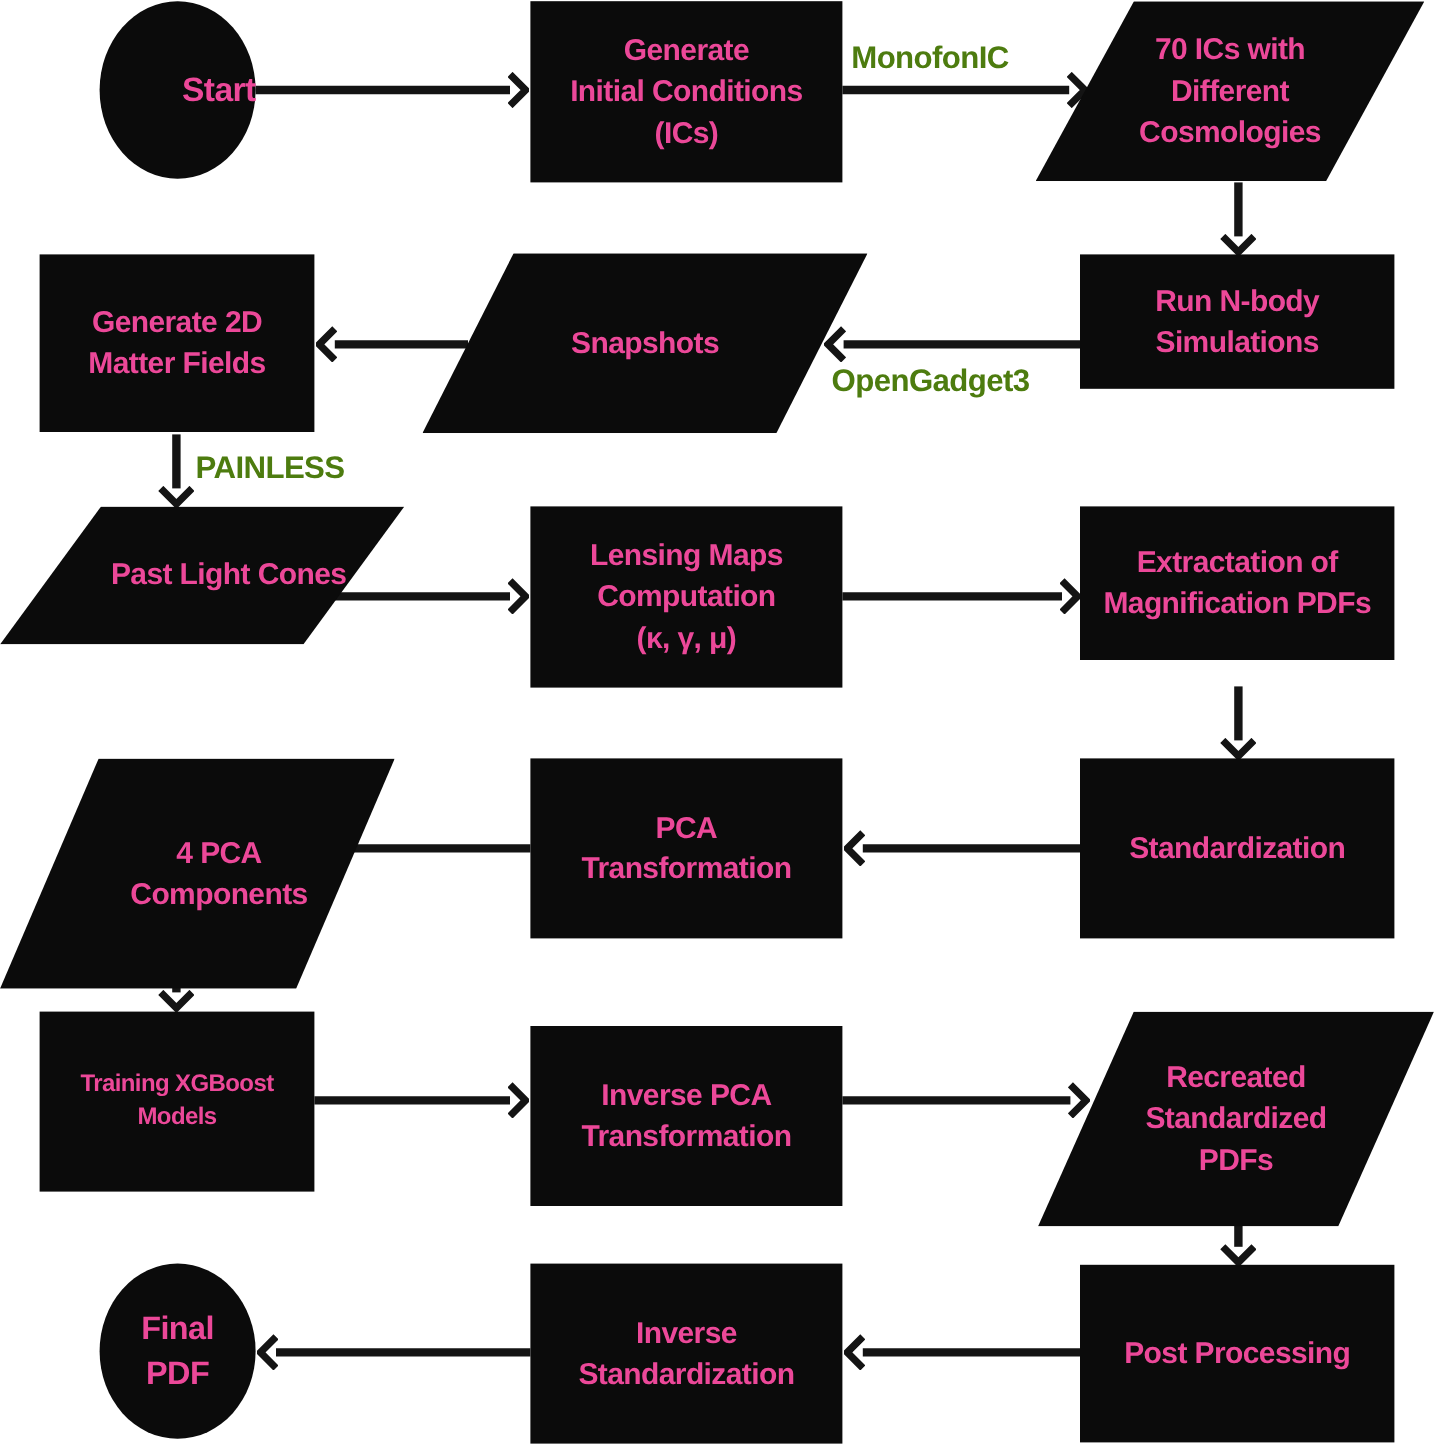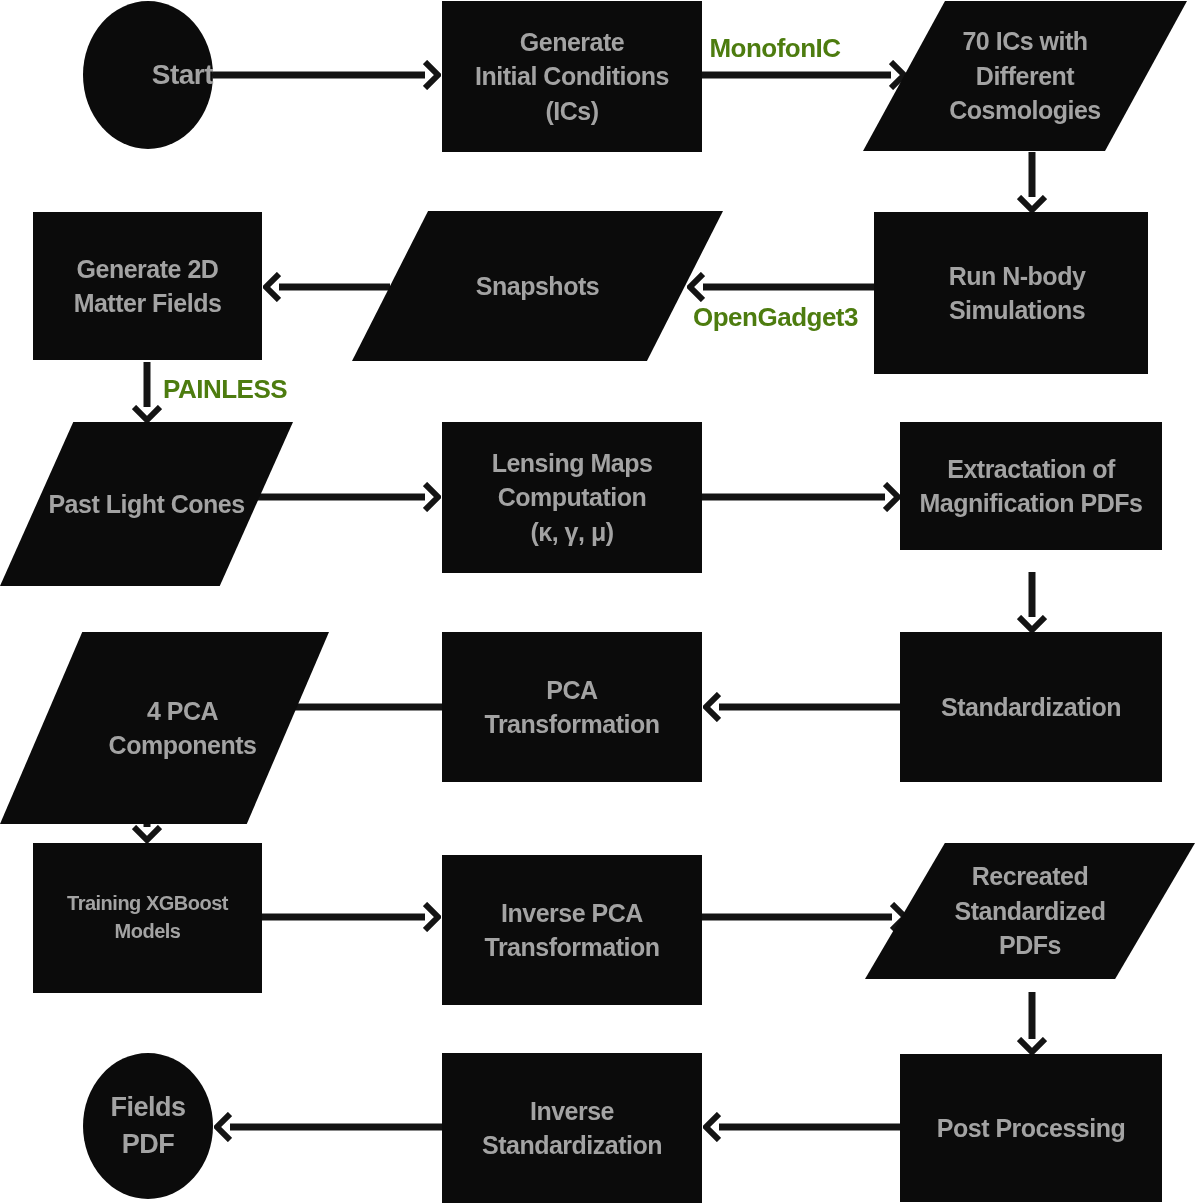--- a/index.html
+++ b/index.html
@@ -1,21 +1,21 @@
 <!DOCTYPE html>
 <html><head>
 <meta charset="utf-8">
 <style>
   html,body{margin:0;padding:0;background:#ffffff;}
   #canvas{
     position:relative;width:1200px;height:1204px;background:#ffffff;overflow:hidden;
     font-family:"Liberation Sans", sans-serif;
   }
   .node{
-    position:absolute;background:#0b0b0b;color:#a3a3a3;
+    position:absolute;background:#0b0b0b;color:#ec4899;
     display:flex;align-items:center;justify-content:center;text-align:center;
     font-weight:bold;font-size:25px;line-height:1.38;letter-spacing:-0.5px;
   }
   .node .label{white-space:pre-line;}
   .circle{border-radius:50%;}
   .para{}
   .edge-label{
     position:absolute;color:#4d7c0f;font-weight:bold;font-size:26px;
     letter-spacing:-0.5px;text-align:center;white-space:nowrap;
   }
@@ -68,27 +68,27 @@
   </div>
 
   <div class="node" style="left:33px;top:212px;width:229px;height:148px;">
     <span class="label">Generate 2D
 Matter Fields</span>
   </div>
   <div class="node para" style="left:352px;top:211px;width:371px;height:150px;clip-path:polygon(20.5% 0,100% 0,79.5% 100%,0 100%);text-align:right;">
     <span class="label">Snapshots</span>
   </div>
   <div class="edge-label" style="left:678px;top:302px;width:195px;">OpenGadget3</div>
-  <div class="node" style="left:874px;top:212px;width:262px;height:162px;padding-left:12px;">
+  <div class="node" style="left:900px;top:212px;width:262px;height:112px;">
     <span class="label">Run N-body
 Simulations</span>
   </div>
   <div class="edge-label" style="left:163px;top:374px;width:150px;text-align:left;">PAINLESS</div>
 
-  <div class="node para" style="left:0px;top:422px;width:293px;height:164px;clip-path:polygon(25% 0,100% 0,75% 100%,0 100%);">
+  <div class="node para" style="left:0px;top:422px;width:293px;height:115px;clip-path:polygon(25% 0,100% 0,75% 100%,0 100%);padding-left:44px;">
     <span class="label">Past Light Cones</span>
   </div>
   <div class="node" style="left:442px;top:422px;width:260px;height:151px;">
     <span class="label">Lensing Maps
 Computation
 (κ, γ, μ)</span>
   </div>
   <div class="node" style="left:900px;top:422px;width:262px;height:128px;">
     <span class="label">Extractation of
 Magnification PDFs</span>
@@ -107,28 +107,28 @@
   </div>
 
   <div class="node" style="left:33px;top:843px;width:229px;height:150px;font-size:20px;">
     <span class="label">Training  XGBoost
 Models</span>
   </div>
   <div class="node" style="left:442px;top:843px;width:260px;height:150px;margin-top:12px;">
     <span class="label">Inverse PCA
 Transformation</span>
   </div>
-  <div class="node para" style="left:865px;top:843px;width:330px;height:136px;clip-path:polygon(24.2% 0,100% 0,75.8% 100%,0 100%);">
+  <div class="node para" style="left:865px;top:843px;width:330px;height:179px;clip-path:polygon(24.2% 0,100% 0,75.8% 100%,0 100%);">
     <span class="label">Recreated
 Standardized
 PDFs</span>
   </div>
 
   <div class="node circle" style="left:83px;top:1053px;width:130px;height:146px;font-size:27px;">
-    <span class="label">Fields
+    <span class="label">Final
 PDF</span>
   </div>
   <div class="node" style="left:442px;top:1053px;width:260px;height:150px;">
     <span class="label">Inverse
 Standardization</span>
   </div>
   <div class="node" style="left:900px;top:1054px;width:262px;height:148px;">
     <span class="label">Post Processing</span>
   </div>
 

